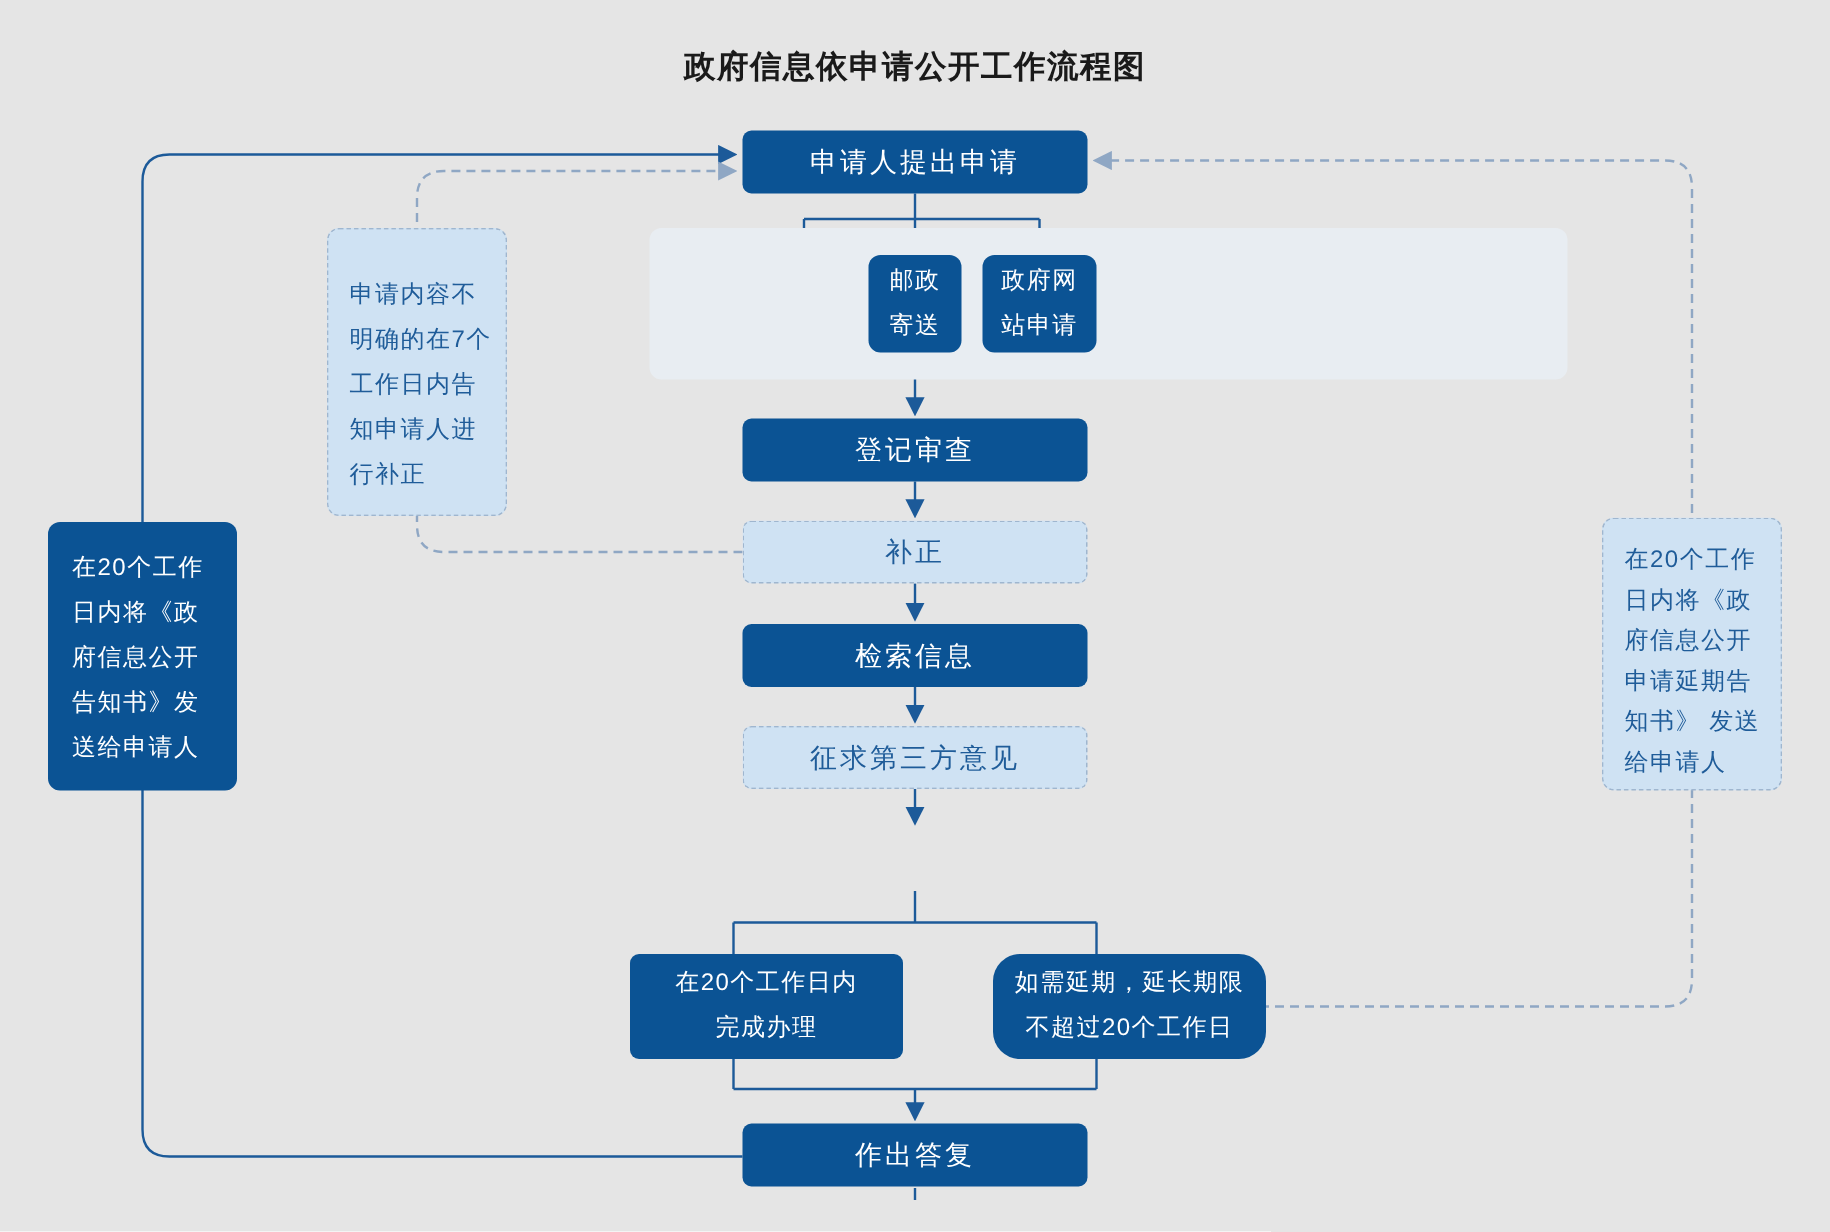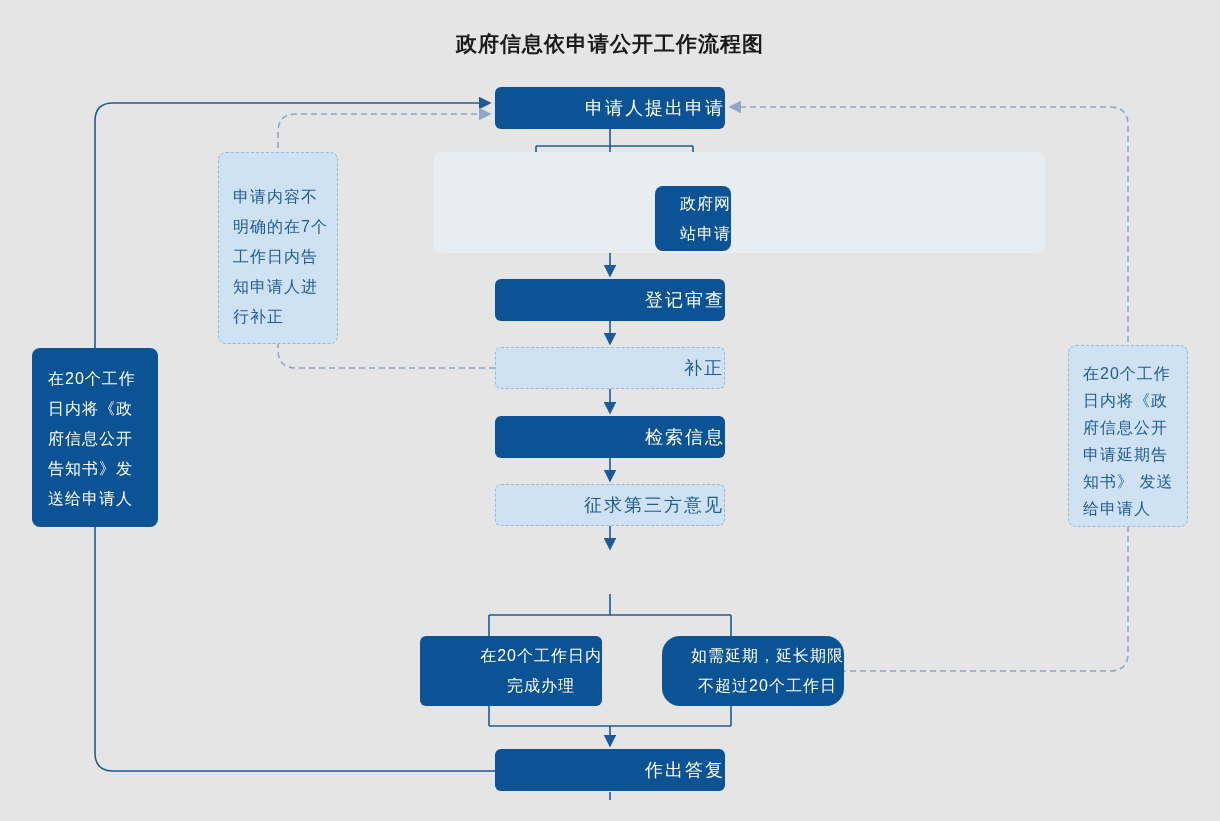--- a/index.html
+++ b/index.html
@@ -6,21 +6,21 @@
   .stage{
     position:relative;width:1220px;height:821px;background:#e5e5e5;
     font-family:"Liberation Sans","DejaVu Sans",sans-serif;overflow:hidden;text-decoration:underline;
   }
   .title{
     position:absolute;left:0;top:30px;width:100%;text-align:center;
     font-size:21px;font-weight:700;letter-spacing:1px;color:var(--title-text,#1a1a1a);
   }
   .layer{position:absolute;left:0;top:0;}
   .node{
-    position:absolute;display:flex;align-items:center;justify-content:flex-end;
+    position:absolute;display:flex;align-items:center;justify-content:center;
     text-align:center;border-radius:6px;box-sizing:border-box;
   }
   .dark{background:var(--dark-box,#0b5394);color:var(--dark-box-text,#ffffff);}
   .light{
     background:var(--light-box,#cfe2f3);color:var(--light-box-text,#1f5c99);
     border:1.5px dashed var(--light-box-border,#9fb6cf);
   }
   .main{left:495px;width:230px;height:42px;font-size:18px;letter-spacing:2px;}
   .panel{
     position:absolute;left:433px;top:152px;width:612px;height:101px;
@@ -97,21 +97,25 @@
   </svg>
 
   <div class="title">政府信息依申请公开工作流程图</div>
 
   <div class="panel"></div>
 
   <div class="node dark main" style="top:87px;">
     <span class="multiline">申请人提出申请</span>
   </div>
 
-  <div class="node dark chan" style="left:655px;width:76px;margin-top:16px;">
+  <div class="node dark chan" style="left:579px;width:62px;">
+    <span class="multiline">邮政
+寄送</span>
+  </div>
+  <div class="node dark chan" style="left:655px;width:76px;">
     <span class="multiline">政府网
 站申请</span>
   </div>
 
 
   <div class="node dark main" style="top:279px;">
     <span class="multiline">登记审查</span>
   </div>
 
   <div class="node light main" style="top:347px;">

